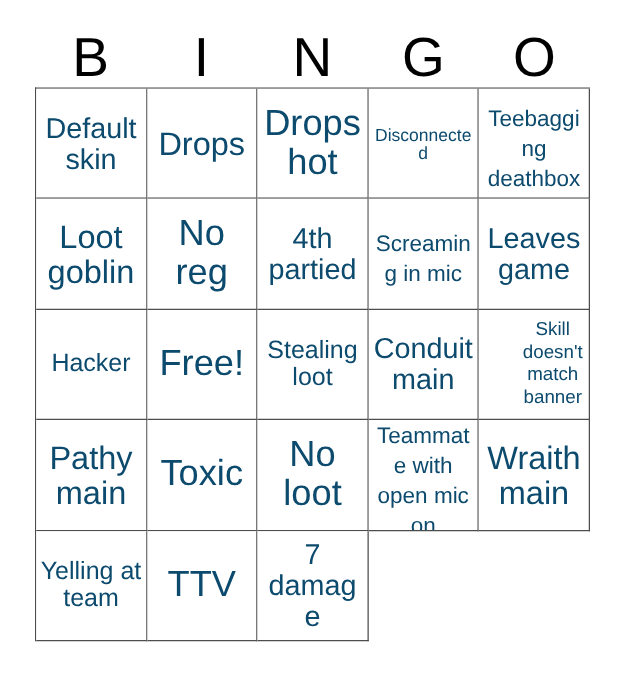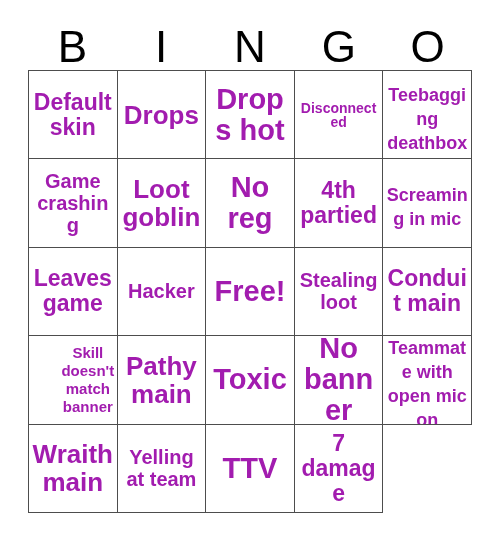--- a/index.html
+++ b/index.html
@@ -65,22 +65,22 @@
     align-items: center;
     justify-content: center;
     text-align: center;
     padding: 2px 3px;
     overflow: hidden;
     background: #ffffff;
   }
   .cell-text {
     display: block;
     width: 100%;
-    color: #a21caf;
-    font-weight: 700;
+    color: #0c4a6e;
+    font-weight: 400;
     word-wrap: break-word;
     overflow-wrap: break-word;
     hyphens: none;
   }
   
   .fs-xxl .cell-text { font-size: 29px; line-height: 31px; }
   .fs-xl  .cell-text { font-size: 26px; line-height: 28px; }
   .fs-l   .cell-text { font-size: 23px; line-height: 25px; }
   .fs-m   .cell-text { font-size: 20px; line-height: 22px; }
   .fs-s   .cell-text { font-size: 15px; line-height: 18px; margin-left: 30px; }
@@ -109,23 +109,20 @@
       </div>
       <div class="bingo-cell fs-xxl">
         <span class="cell-text">Drops hot</span>
       </div>
       <div class="bingo-cell fs-xxs">
         <span class="cell-text">Disconnected</span>
       </div>
       <div class="bingo-cell fs-xs">
         <span class="cell-text">Teebagging deathbox</span>
       </div>
-      <div class="bingo-cell fs-m">
-        <span class="cell-text">Game crashing</span>
-      </div>
       <div class="bingo-cell fs-xl">
         <span class="cell-text">Loot goblin</span>
       </div>
       <div class="bingo-cell fs-xxl">
         <span class="cell-text">No reg</span>
       </div>
       <div class="bingo-cell fs-l">
         <span class="cell-text">4th partied</span>
       </div>
       <div class="bingo-cell fs-xs">
@@ -149,21 +146,21 @@
       <div class="bingo-cell fs-s">
         <span class="cell-text">Skill doesn't match banner</span>
       </div>
       <div class="bingo-cell fs-xl">
         <span class="cell-text">Pathy main</span>
       </div>
       <div class="bingo-cell fs-xxl">
         <span class="cell-text">Toxic</span>
       </div>
       <div class="bingo-cell fs-xxl">
-        <span class="cell-text">No banner</span>
+        <span class="cell-text">No loot</span>
       </div>
       <div class="bingo-cell fs-xs">
         <span class="cell-text">Teammate with open mic on</span>
       </div>
       <div class="bingo-cell fs-xl">
         <span class="cell-text">Wraith main</span>
       </div>
       <div class="bingo-cell fs-m">
         <span class="cell-text">Yelling at team</span>
       </div>

